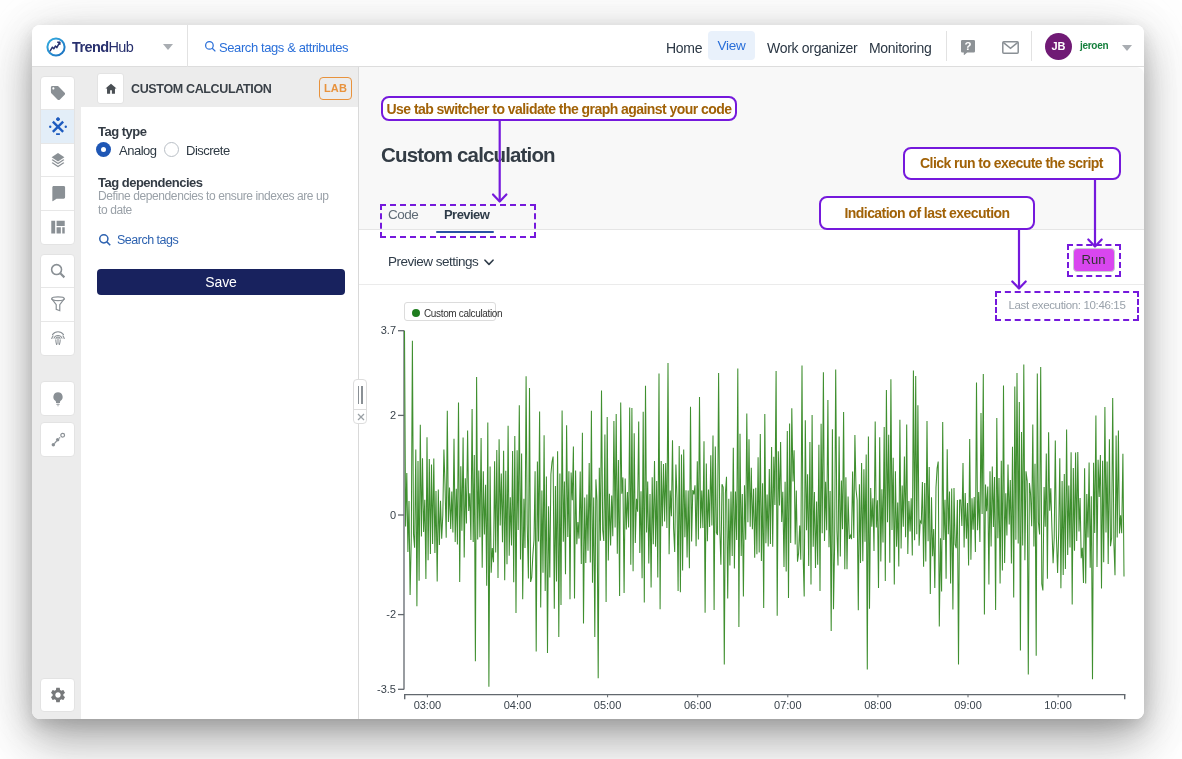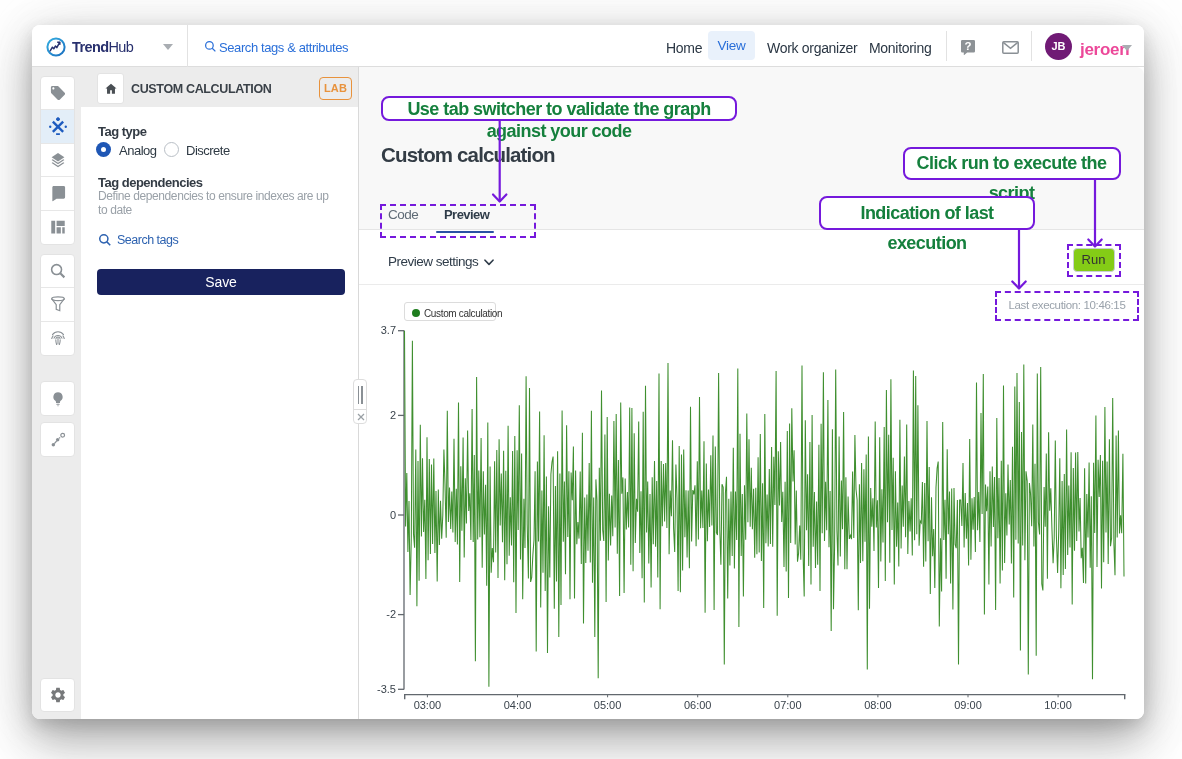--- a/index.html
+++ b/index.html
@@ -39,28 +39,28 @@
 .phead { position:absolute; left:98px; font-size:13px; font-weight:700; color:#333b44; letter-spacing:-0.5px; }
 .radio-on { position:absolute; left:96px; top:142px; width:15px; height:15px; border-radius:50%; background:#1f57b5; }
 .radio-on::after { content:""; position:absolute; left:4.75px; top:4.75px; width:5.5px; height:5.5px; border-radius:50%; background:#fff; }
 .radio-off { position:absolute; left:164px; top:142px; width:15px; height:15px; border-radius:50%; background:#fff; border:1px solid #b9bfc6; }
 #savebtn { position:absolute; left:97px; top:269px; width:248px; height:26px; background:#18225e; border-radius:4px; color:#fff; font-size:14px; text-align:center; line-height:26px; letter-spacing:-0.1px; }
 #searchtags { position:absolute; left:117px; top:232.5px; font-size:12.5px; color:#2d62b0; letter-spacing:-0.5px; }
 
 #mainhead { position:absolute; left:359px; top:67px; width:785px; height:163px; background:#f8f8f8; border-bottom:1px solid #e5e5e5; border-radius:0 8px 0 0; }
 #toolbar { position:absolute; left:359px; top:231px; width:785px; height:54px; background:#fff; border-bottom:1px solid #ebebeb; }
 #chartarea { position:absolute; left:359px; top:286px; width:785px; height:433px; background:#fff; border-radius:0 0 8px 0; }
-.pbox { position:absolute; border:2px solid #7519dc; border-radius:8px; background:#fff; color:#15803d; font-weight:700; font-size:18px; text-align:center; letter-spacing:-0.55px; }
+.pbox { position:absolute; border:2px solid #7519dc; border-radius:8px; background:#fff; color:#a16207; font-weight:700; font-size:14px; text-align:center; letter-spacing:-0.55px; }
 .dashed { position:absolute; border:2px dashed #7519dc; }
 #title2 { position:absolute; left:381px; top:143px; font-size:20.5px; font-weight:700; color:#333c45; letter-spacing:-0.85px; }
 #tabcode { position:absolute; left:388px; top:207px; font-size:13.5px; color:#5f6b76; letter-spacing:-0.5px; }
 #tabprev { position:absolute; left:444px; top:207px; font-size:13px; font-weight:600; color:#2f3c49; letter-spacing:-0.55px;text-align:center; }
 #tabline { position:absolute; left:435.5px; top:230.5px; width:58px; height:2.5px; background:#2b52a3; border-radius:2px; }
 #prevset { position:absolute; left:388px; top:253.5px; font-size:13.5px; font-weight:500; color:#2f3c49; letter-spacing:-0.5px; }
-#runbtn { position:absolute; left:1072.5px; top:247.5px; width:42px; height:24px; background:#84cc16; border:1px solid #c9ced3; border-radius:4px; font-size:13px; color:#333; text-align:center; line-height:22px; }
+#runbtn { position:absolute; left:1072.5px; top:247.5px; width:42px; height:24px; background:#d946ef; border:1px solid #c9ced3; border-radius:4px; font-size:13px; color:#333; text-align:center; line-height:22px; }
 #legend { position:absolute; left:404px; top:302px; width:92px; height:19px; background:#fff; border:1px solid #dcdcdc; border-radius:3px; }
 #legend .dot { position:absolute; left:7px; top:5.5px; width:8px; height:8px; border-radius:50%; background:#1e7d1e; }
 #legend .ltxt { position:absolute; left:19px; top:4.5px; font-size:10px; color:#333; letter-spacing:-0.35px; white-space:nowrap; }
 #lastexec { position:absolute; left:995px; top:290.5px; width:144px; height:30px; }
 #lastexec .t { position:absolute; width:100%; top:8.5px; text-align:center; font-size:11.5px; color:#9aa2ab; letter-spacing:-0.35px; }
 </style>
 </head>
 <body>
 <div id="card"></div>
 
@@ -94,21 +94,21 @@
 <svg class="abs" style="left:960px;top:39px" width="16" height="16" viewBox="0 0 16 16">
     <path fill="#8d9296" d="M2.2 1h11.6A1.2 1.2 0 0 1 15 2.2v10.1a1.2 1.2 0 0 1-1.2 1.2H7.2l-3.4 2.9v-2.9H2.2A1.2 1.2 0 0 1 1 12.3V2.2A1.2 1.2 0 0 1 2.2 1z"></path>
     <text x="8.1" y="11.4" font-size="11.5" font-weight="bold" fill="#fff" text-anchor="middle" font-family="Liberation Sans">?</text>
   </svg>
 <svg class="abs" style="left:1002px;top:41px" width="17" height="13" viewBox="0 0 17 13" fill="none" stroke="#8a9095" stroke-width="1.5">
     <rect x="0.8" y="0.8" width="15.4" height="11.4" rx="1"></rect>
     <polyline points="1.2,1.4 8.5,7.3 15.8,1.4"></polyline>
   </svg>
 <div class="vsep" style="left:1031px;top:31px;height:30px"></div>
 <div id="avatar">JB</div>
-<div class="nav" style="left:1080px;font-size:17px;font-weight:600;color:#ec4899">jeroen</div>
+<div class="nav" style="left:1080px;font-size:10px;font-weight:600;color:#15803d">jeroen</div>
 <div class="caret" style="left:1122px;top:44.5px"></div>
 
 <div id="railband"></div>
 <div id="rail"></div>
 <div id="panel"></div>
 <div id="pdivider"></div>
 
 <div class="rgroup" style="top:75.5px">
   <div class="rcell">
       <svg width="17" height="17" viewBox="0 0 24 24" fill="#8a9095">

